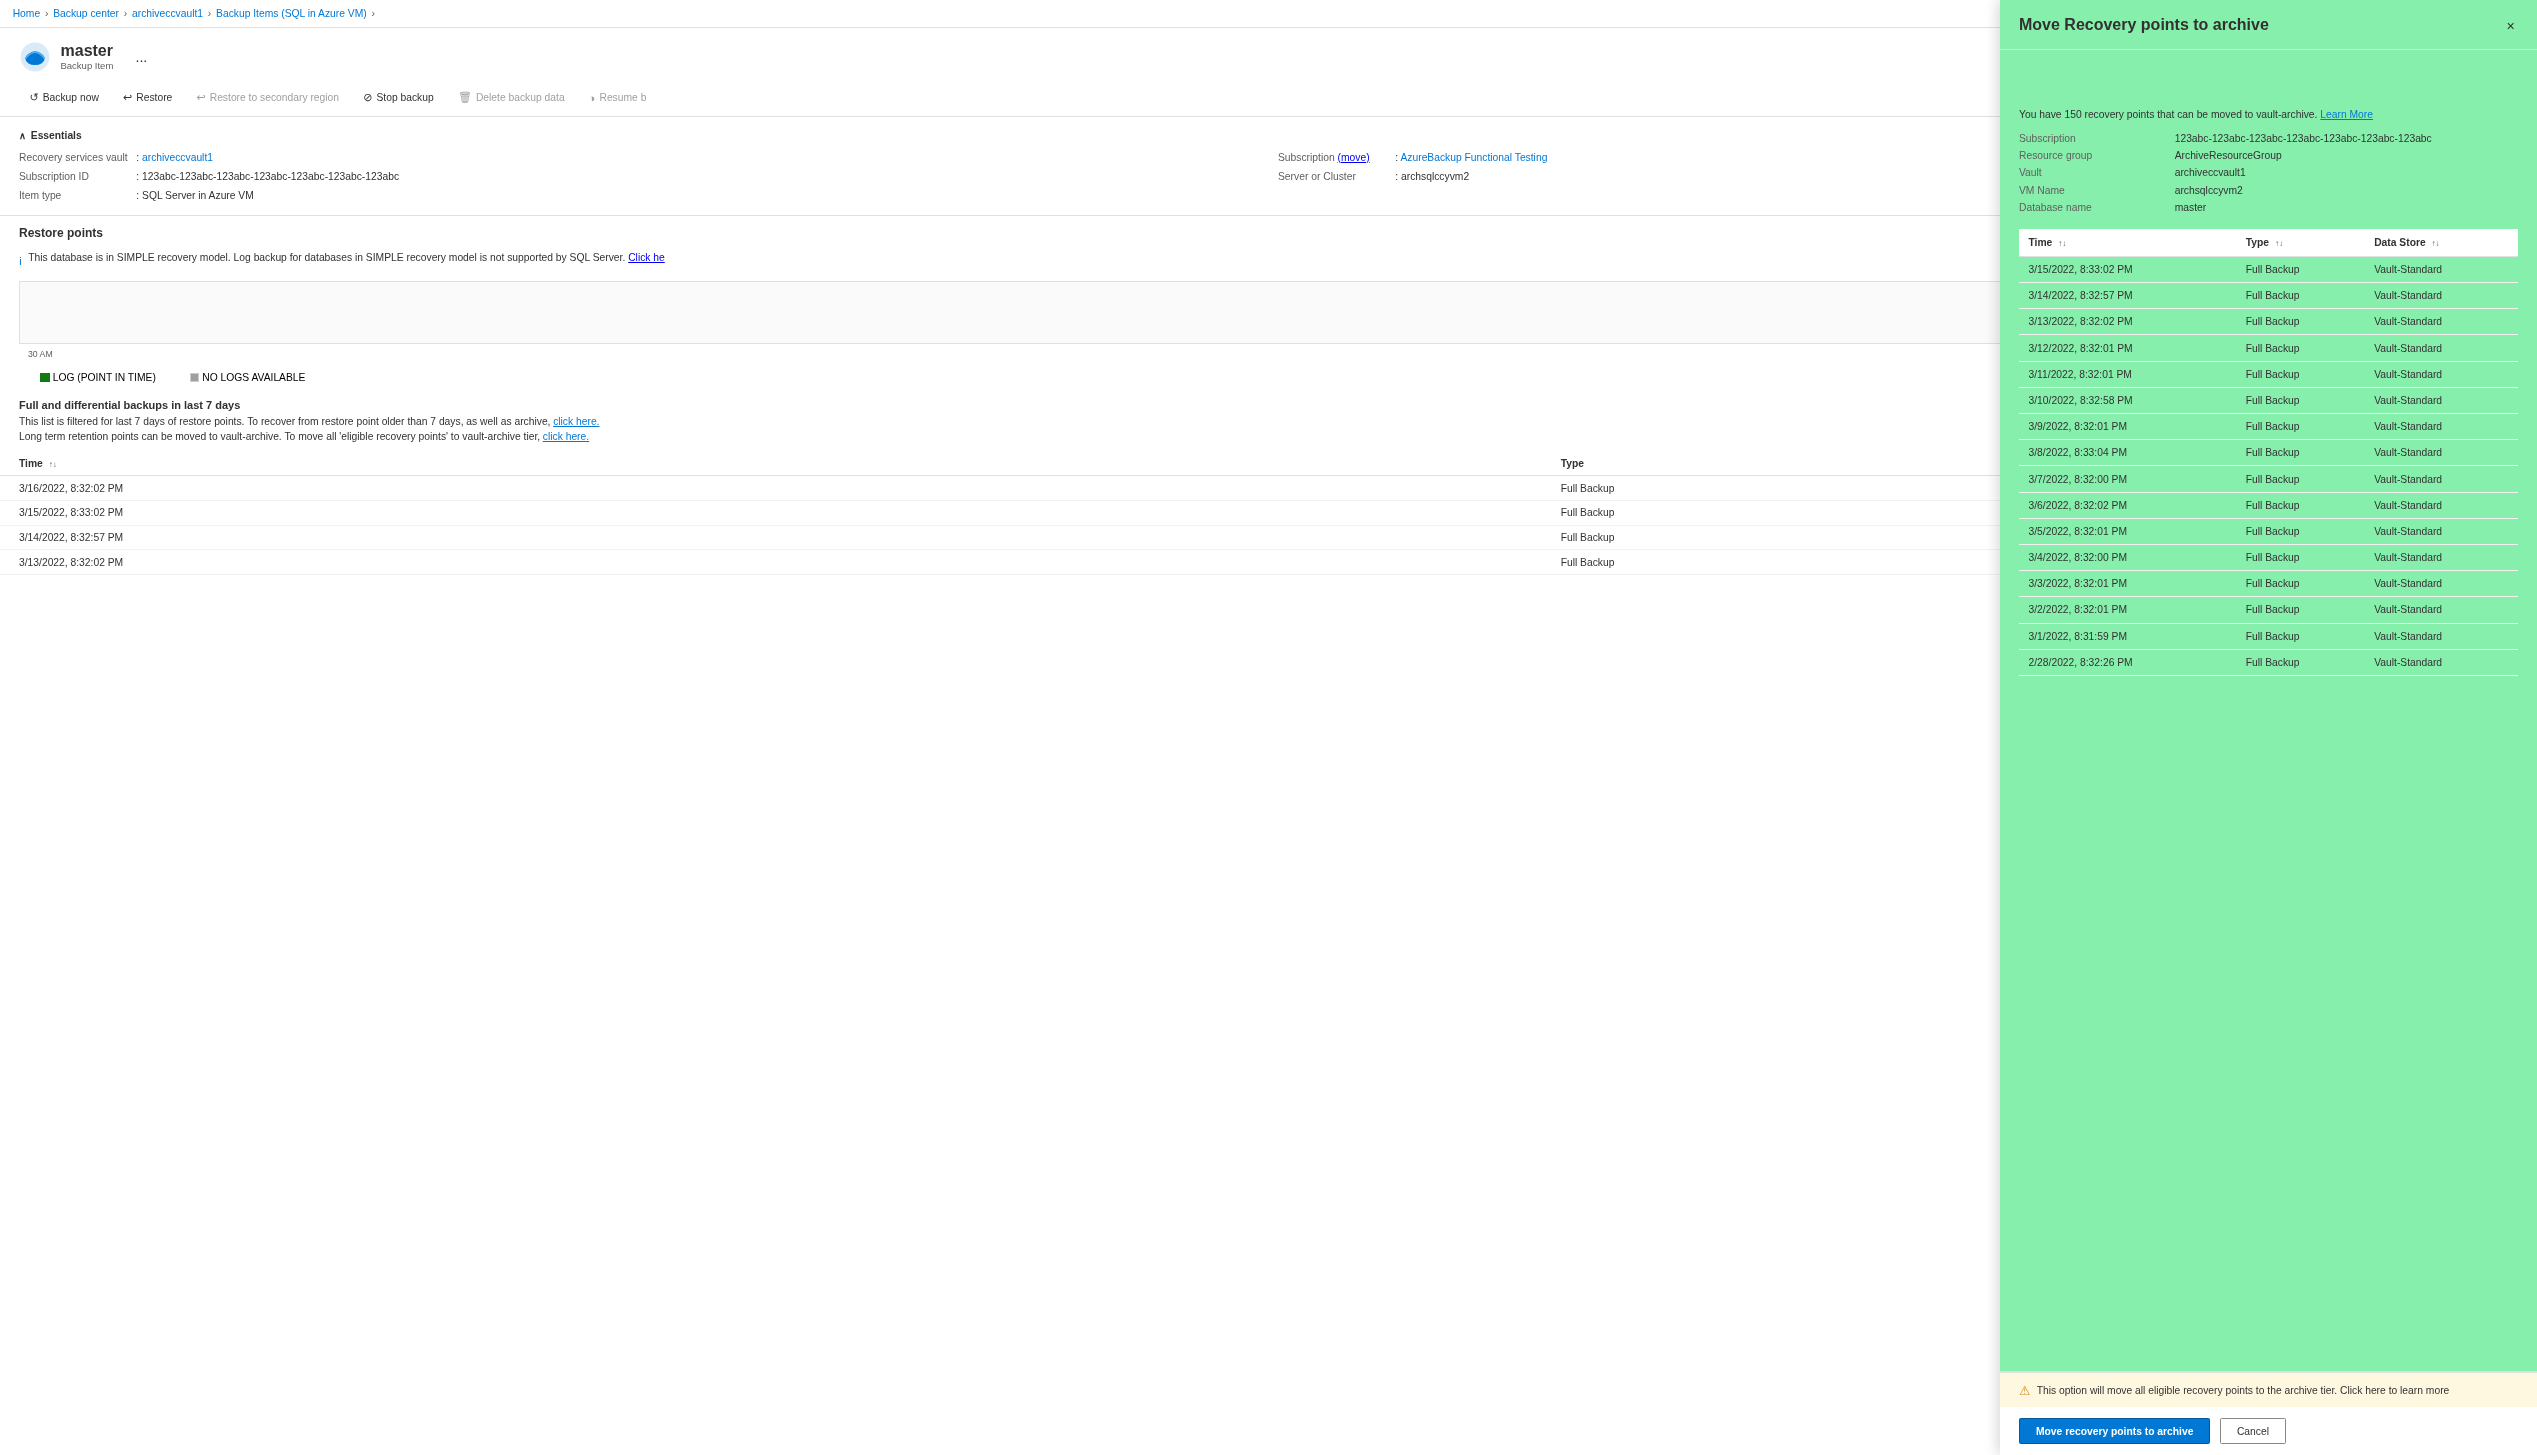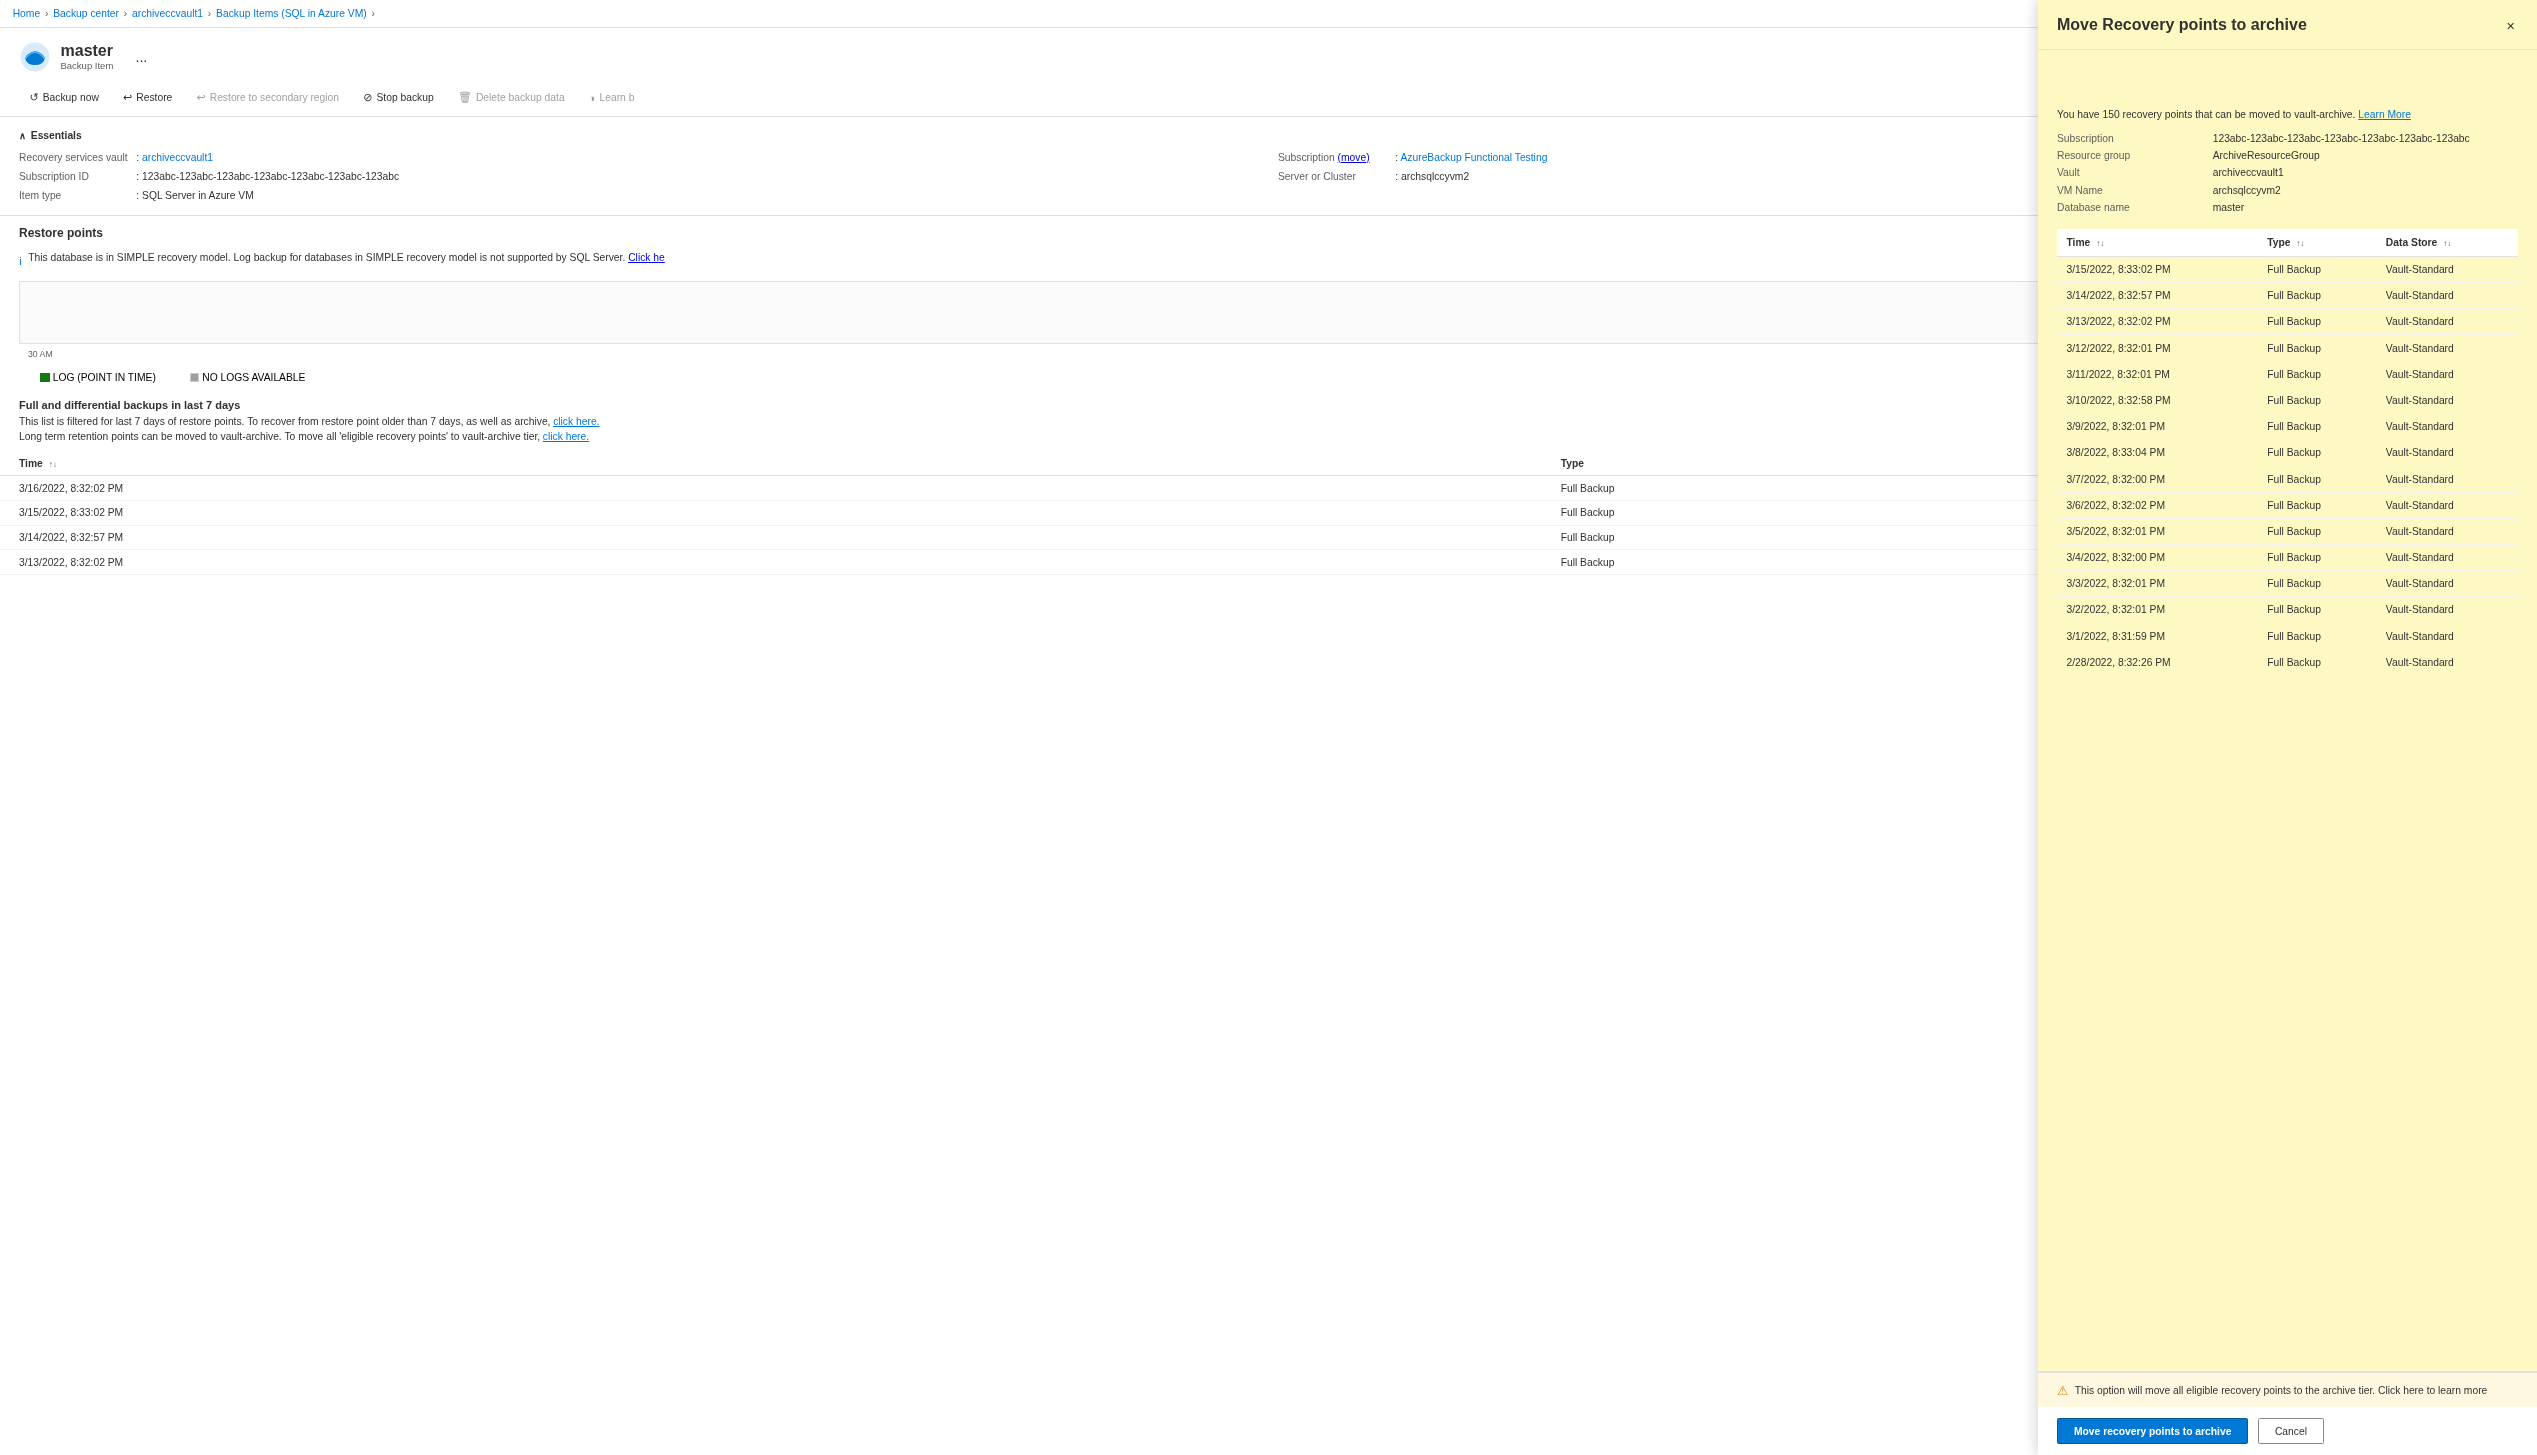--- a/index.html
+++ b/index.html
@@ -205,23 +205,23 @@
       font-size: 10.3px;
       color: #323130;
       border-bottom: 0.8px solid #f3f2f1;
     }
 
     
     .panel-overlay {
       position: fixed;
       top: 0;
       right: 0;
-      width: 499px;
+      width: 537px;
       height: 100%;
-      background: #fef9c3;
+      background: #86efac;
       box-shadow: -3.2px 0 12.7px rgba(0,0,0,0.15);
       display: flex;
       flex-direction: column;
       z-index: 100;
     }
     
     .panel-header {
       padding: 16px 19px 12.7px;
       border-bottom: 0.8px solid #e0e0e0;
       display: flex;
@@ -377,21 +377,21 @@
     <button class="toolbar-btn">
       <span class="btn-icon">⊘</span>
       <span>Stop backup</span>
     </button>
     <button class="toolbar-btn disabled">
       <span class="btn-icon">🗑</span>
       <span>Delete backup data</span>
     </button>
     <button class="toolbar-btn disabled">
       <span class="btn-icon">◑</span>
-      <span>Learn b</span>
+      <span>Resume b</span>
     </button>
   </div>
 
   <div class="section">
     <div class="section-header">
       <span class="chevron">∧</span>
       <span>Essentials</span>
     </div>
     <div class="essentials-grid">
       <div class="essentials-row">

